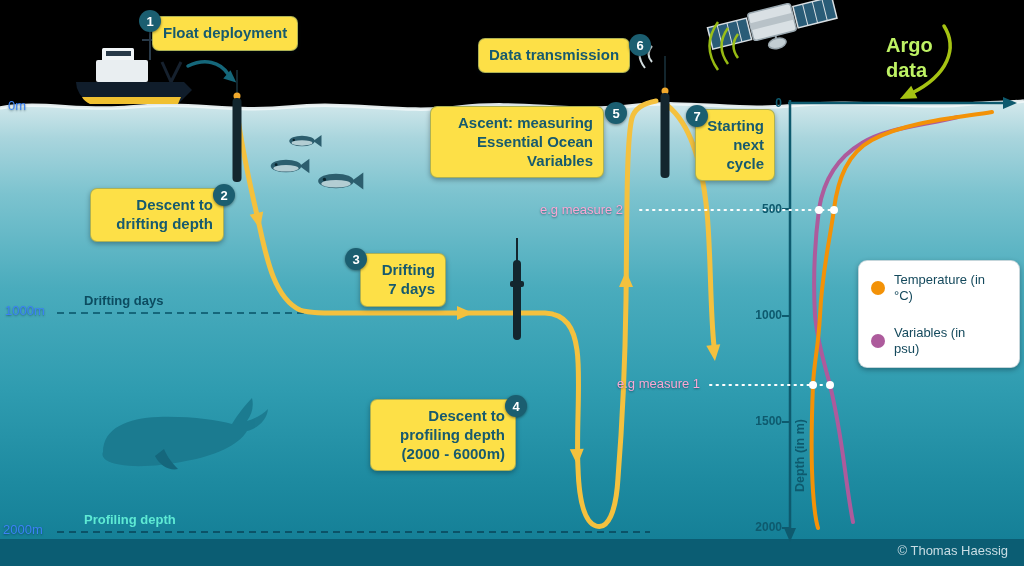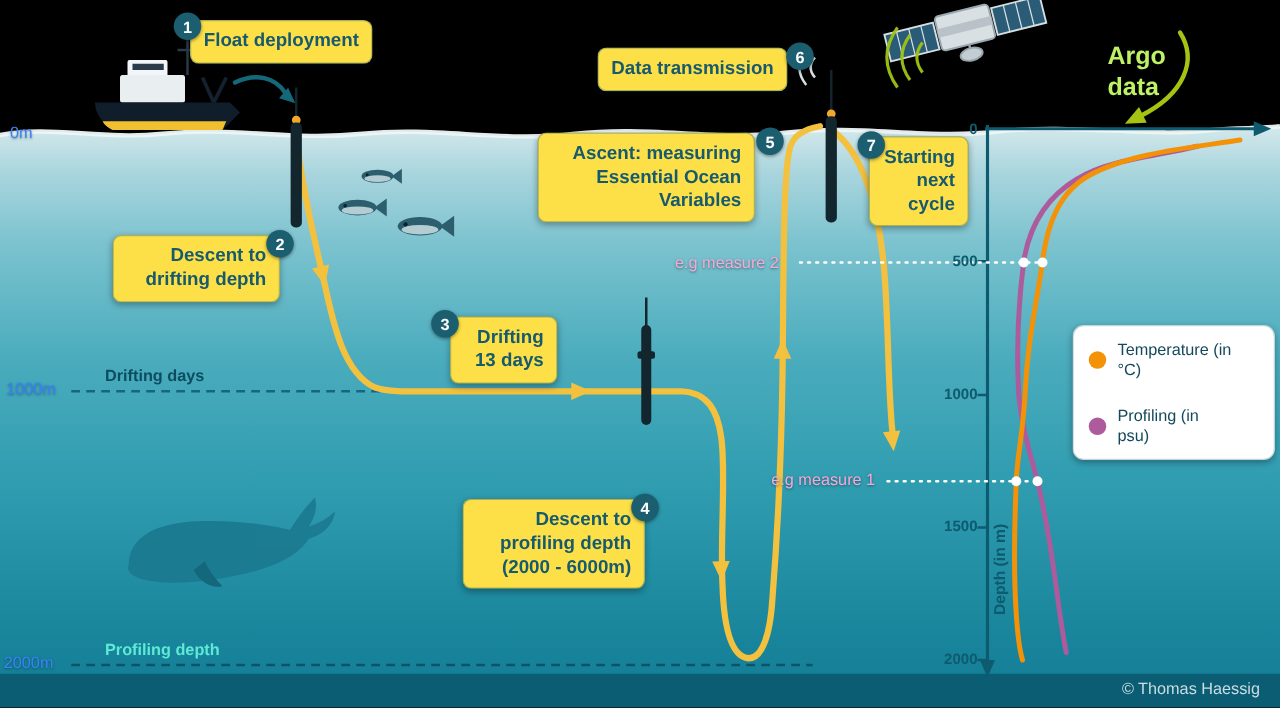--- a/index.html
+++ b/index.html
@@ -216,21 +216,21 @@
   <div class="badge" style="left:139px;top:10px">1</div>
   <div class="badge" style="left:213px;top:184px">2</div>
   <div class="badge" style="left:345px;top:248px">3</div>
   <div class="badge" style="left:505px;top:395px">4</div>
   <div class="badge" style="left:605px;top:102px">5</div>
   <div class="badge" style="left:629px;top:34px">6</div>
   <div class="badge" style="left:686px;top:105px">7</div>
 
   <div class="label-box nowrap" style="left:152px;top:16px">Float deployment</div>
   <div class="label-box" style="left:90px;top:188px;width:112px">Descent to drifting depth</div>
-  <div class="label-box" style="left:360px;top:253px;width:64px">Drifting 13 days</div>
+  <div class="label-box" style="left:360px;top:253px;width:64px">Drifting 7 days</div>
   <div class="label-box" style="left:370px;top:399px;width:124px">Descent to profiling depth (2000 - 6000m)</div>
   <div class="label-box" style="left:430px;top:106px;width:152px">Ascent: measuring Essential Ocean Variables</div>
   <div class="label-box nowrap" style="left:478px;top:38px">Data transmission</div>
   <div class="label-box" style="left:695px;top:109px;width:58px">Starting next cycle</div>
 
   <div class="depth-mark" style="left:8px;top:98px">0m</div>
   <div class="depth-mark" style="left:5px;top:303px">1000m</div>
   <div class="depth-mark" style="left:3px;top:522px">2000m</div>
   <div class="depth-name" style="left:84px;top:293px">Drifting days</div>
   <div class="depth-name" style="left:84px;top:512px;color:#5eead4">Profiling depth</div>
@@ -248,19 +248,19 @@
 
   <div class="depth-axis-label" style="left:793px;top:400px">Depth (in m)</div>
 
   <div class="legend">
     <div class="legend-row">
       <span class="legend-dot temp"></span>
       <span class="legend-label">Temperature (in °C)</span>
     </div>
     <div class="legend-row">
       <span class="legend-dot sal"></span>
-      <span class="legend-label">Profiling (in psu)</span>
+      <span class="legend-label">Variables (in psu)</span>
     </div>
   </div>
 
   <div class="copyright">© Thomas Haessig</div>
 
 </div>
 
 </body></html>

